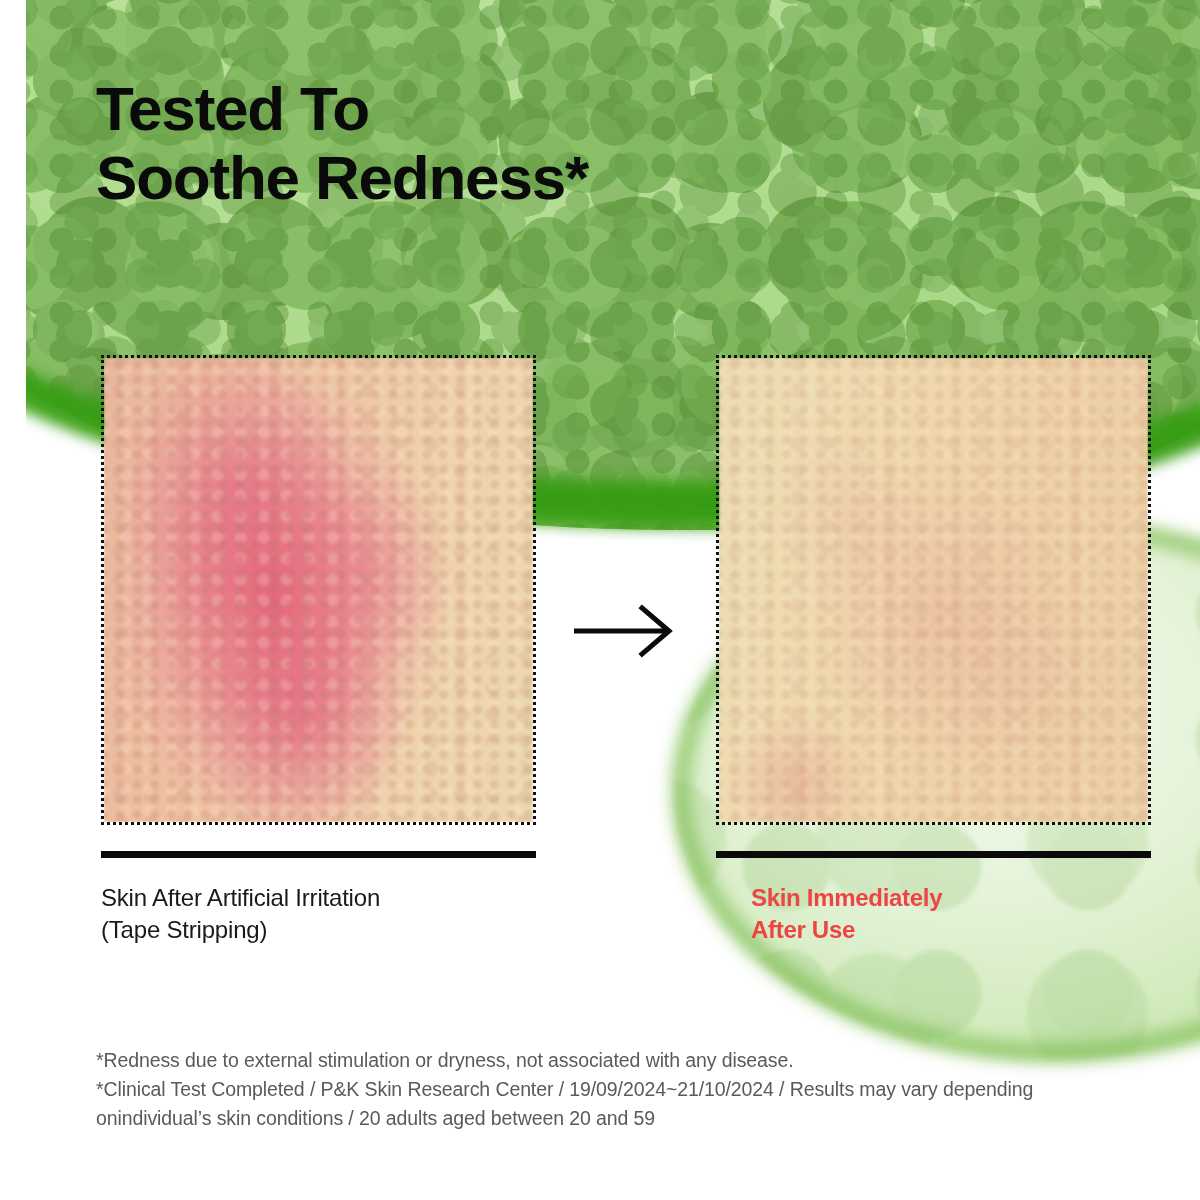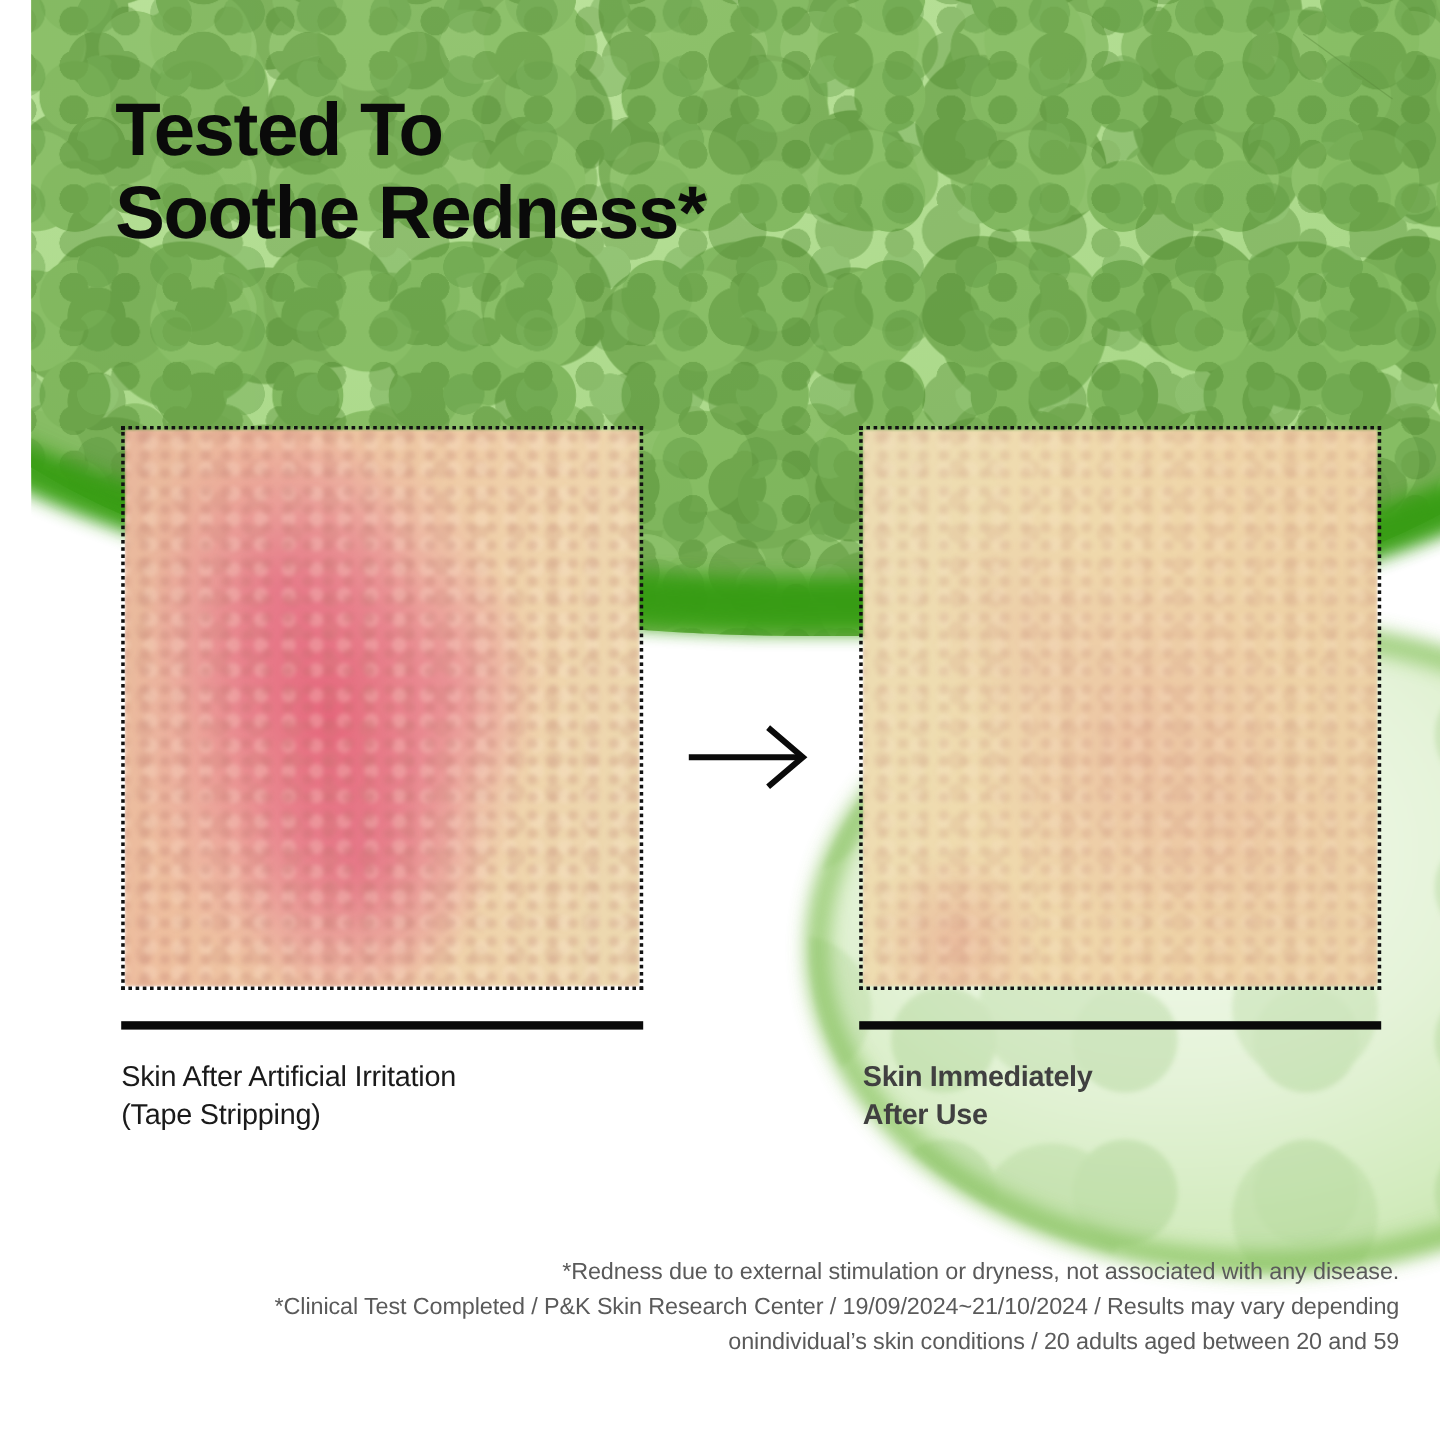--- a/index.html
+++ b/index.html
@@ -250,38 +250,37 @@
     line-height: 1.35;
     white-space: pre-line;
   }
   .caption-left {
     left: 75px;
     color: #1a1a1a;
     font-weight: 400;
     letter-spacing: -0.2px;
   }
   .caption-right {
-    left: 693px;
-    color: #404040;
+    left: 725px;
+    color: #ef4444;
     font-weight: 700;
     letter-spacing: -0.3px;
   }
 
   
   .disclaimer {
     position: absolute;
     left: 70px;
     top: 1046px;
     width: 1070px;
     font-size: 19.5px;
     line-height: 1.48;
     color: #5a5a5a;
     white-space: pre-line;
     letter-spacing: -0.1px;
-    text-align: right;
   }
 </style>
 </head>
 <body>
 
 <div class="poster">
 
   <div class="bg-layer">
     <div class="gel-top"></div>
     <div class="speckles"></div>

